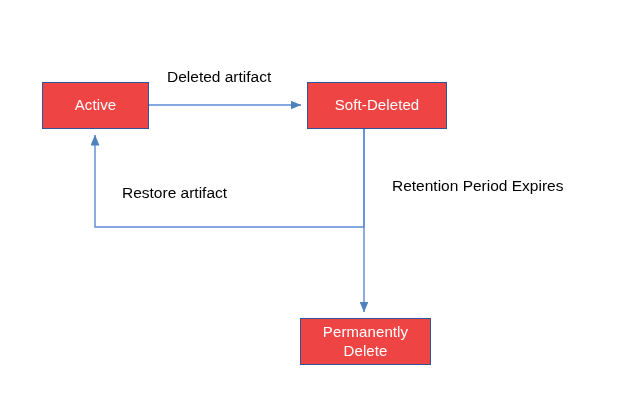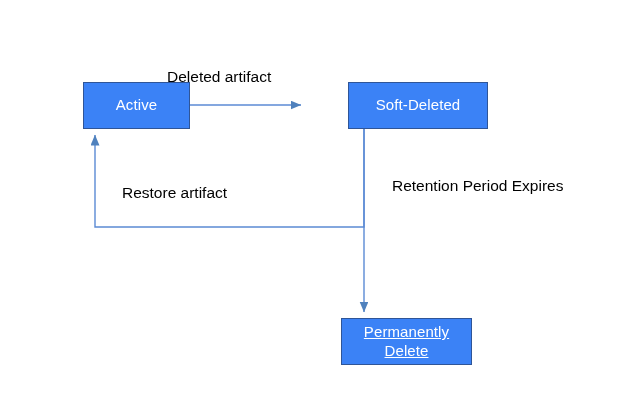--- a/index.html
+++ b/index.html
@@ -20,50 +20,48 @@
   .diagram-svg {
     position: absolute;
     left: 0;
     top: 0;
     width: 624px;
     height: 414px;
   }
   .node {
     position: absolute;
     box-sizing: border-box;
-    background: #3b82f6;
+    background: #ef4444;
     border: 1px solid #2F5597;
     color: #ffffff;
     display: flex;
     align-items: center;
     justify-content: center;
     text-align: center;
     font-size: 15px;
     line-height: 1.22;
     letter-spacing: 0.1px;
-    margin-left: 41px;
   }
   #node-active {
     left: 42px;
     top: 82px;
     width: 107px;
     height: 47px;
   }
   #node-soft-deleted {
     left: 307px;
     top: 82px;
     width: 140px;
     height: 47px;
   }
   #node-permanently-deleted {
     left: 300px;
     top: 318px;
     width: 131px;
     height: 47px;
-    text-decoration: underline;
   }
   .edge-label {
     position: absolute;
     color: #000000;
     font-size: 15.5px;
     white-space: pre;
     line-height: 1.2;
   }
   #label-delete-artifact {
     left: 167px;

